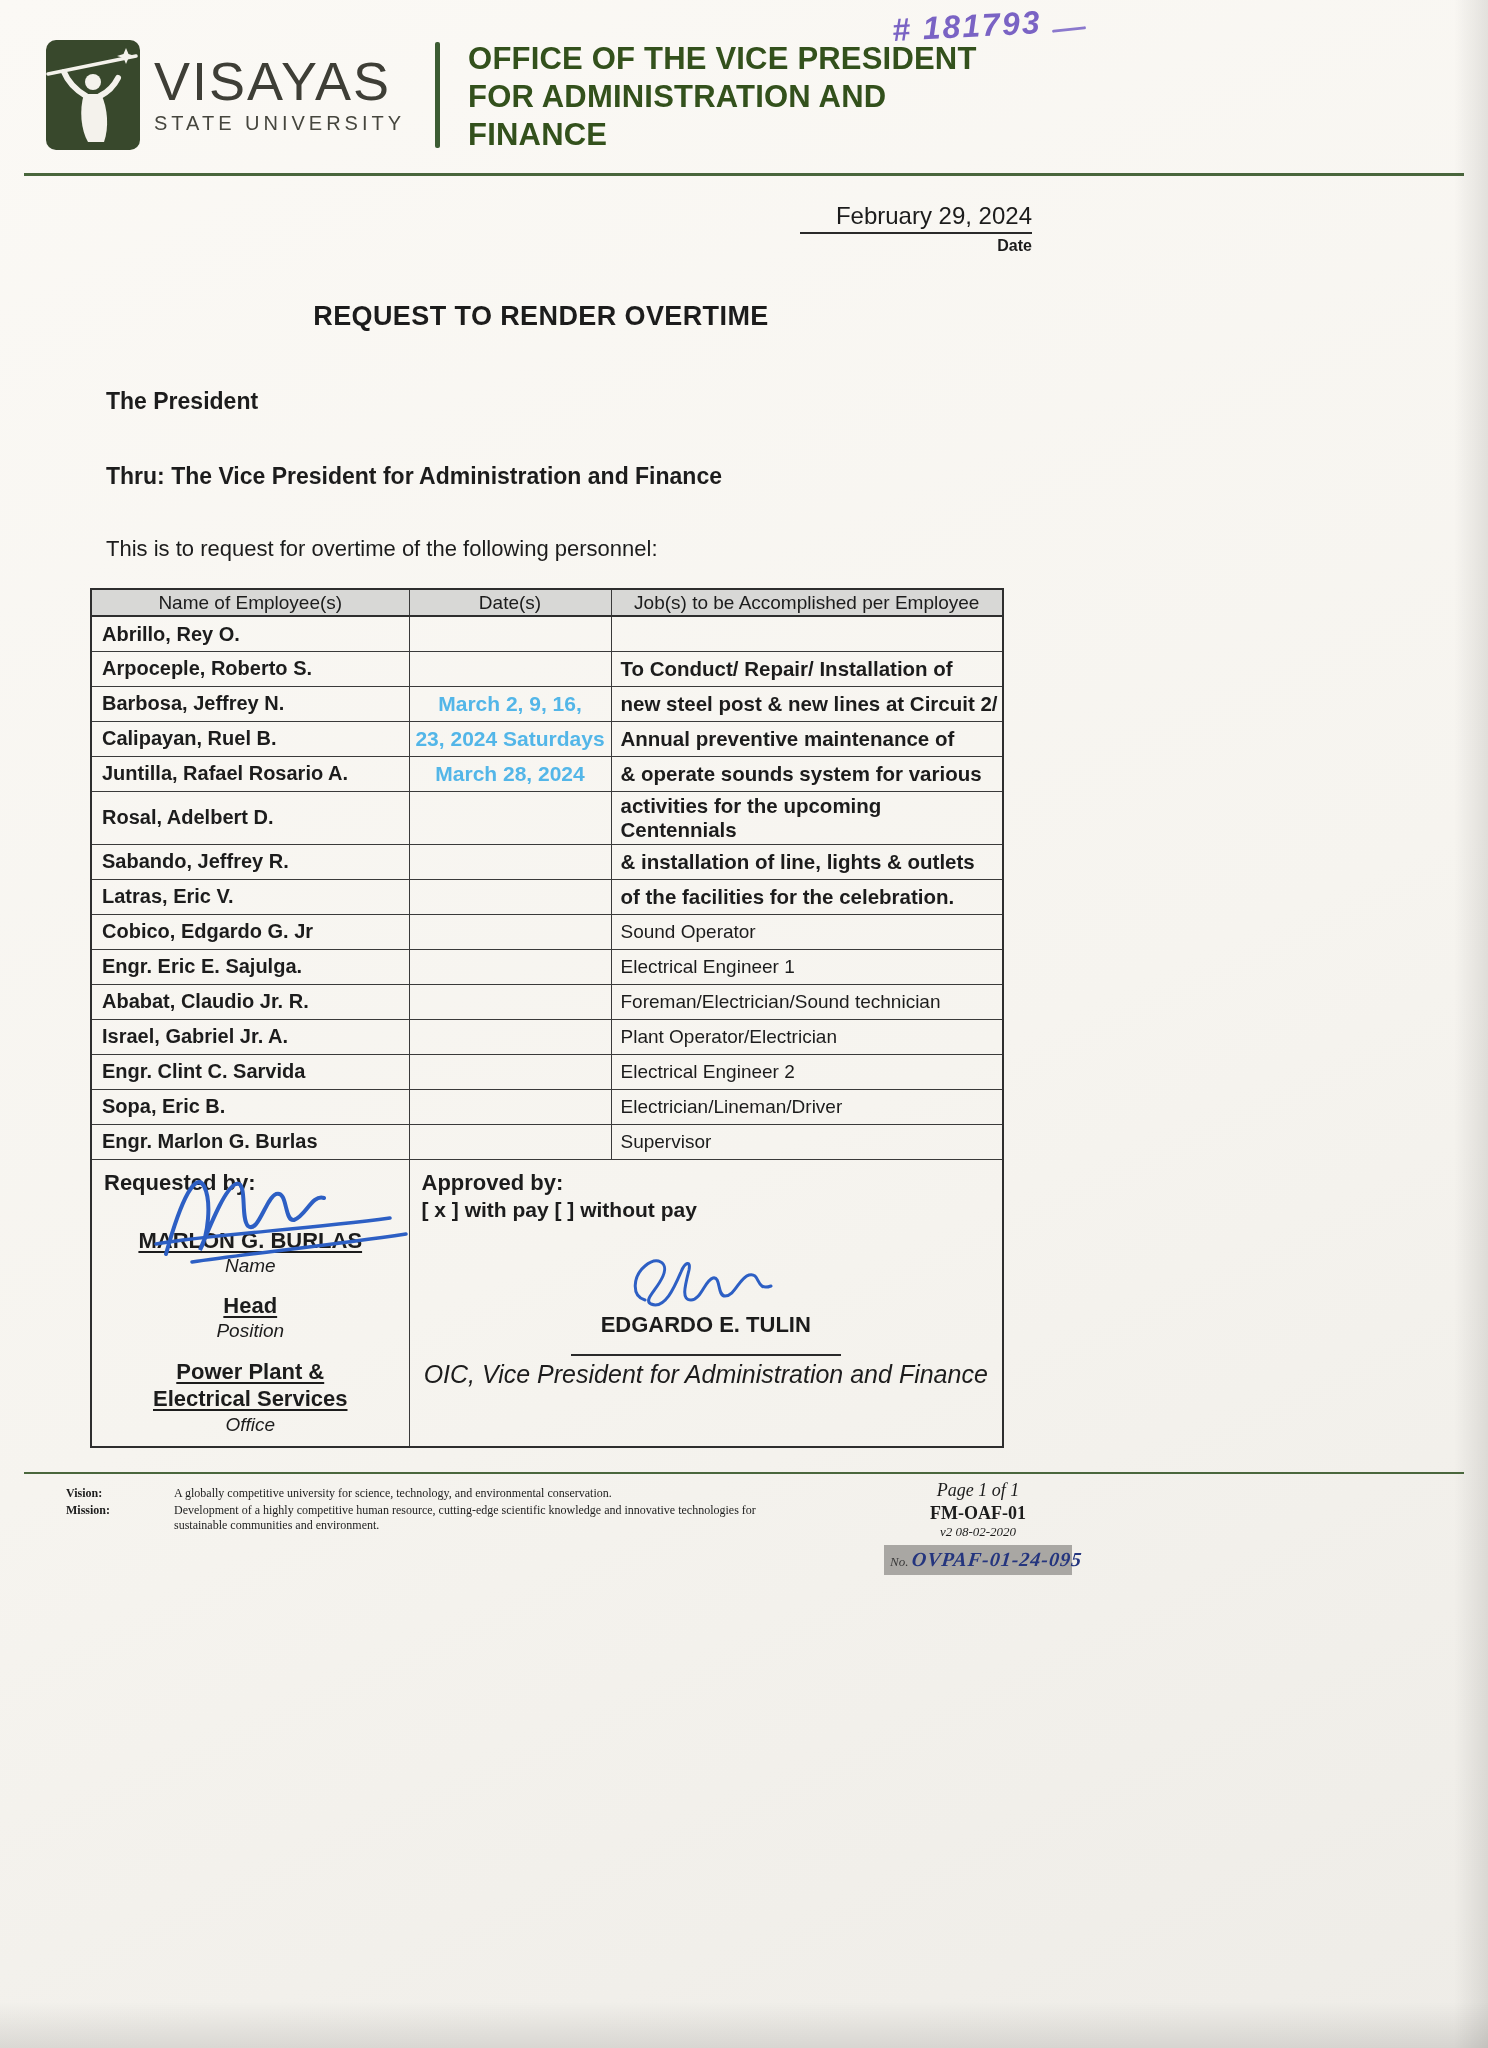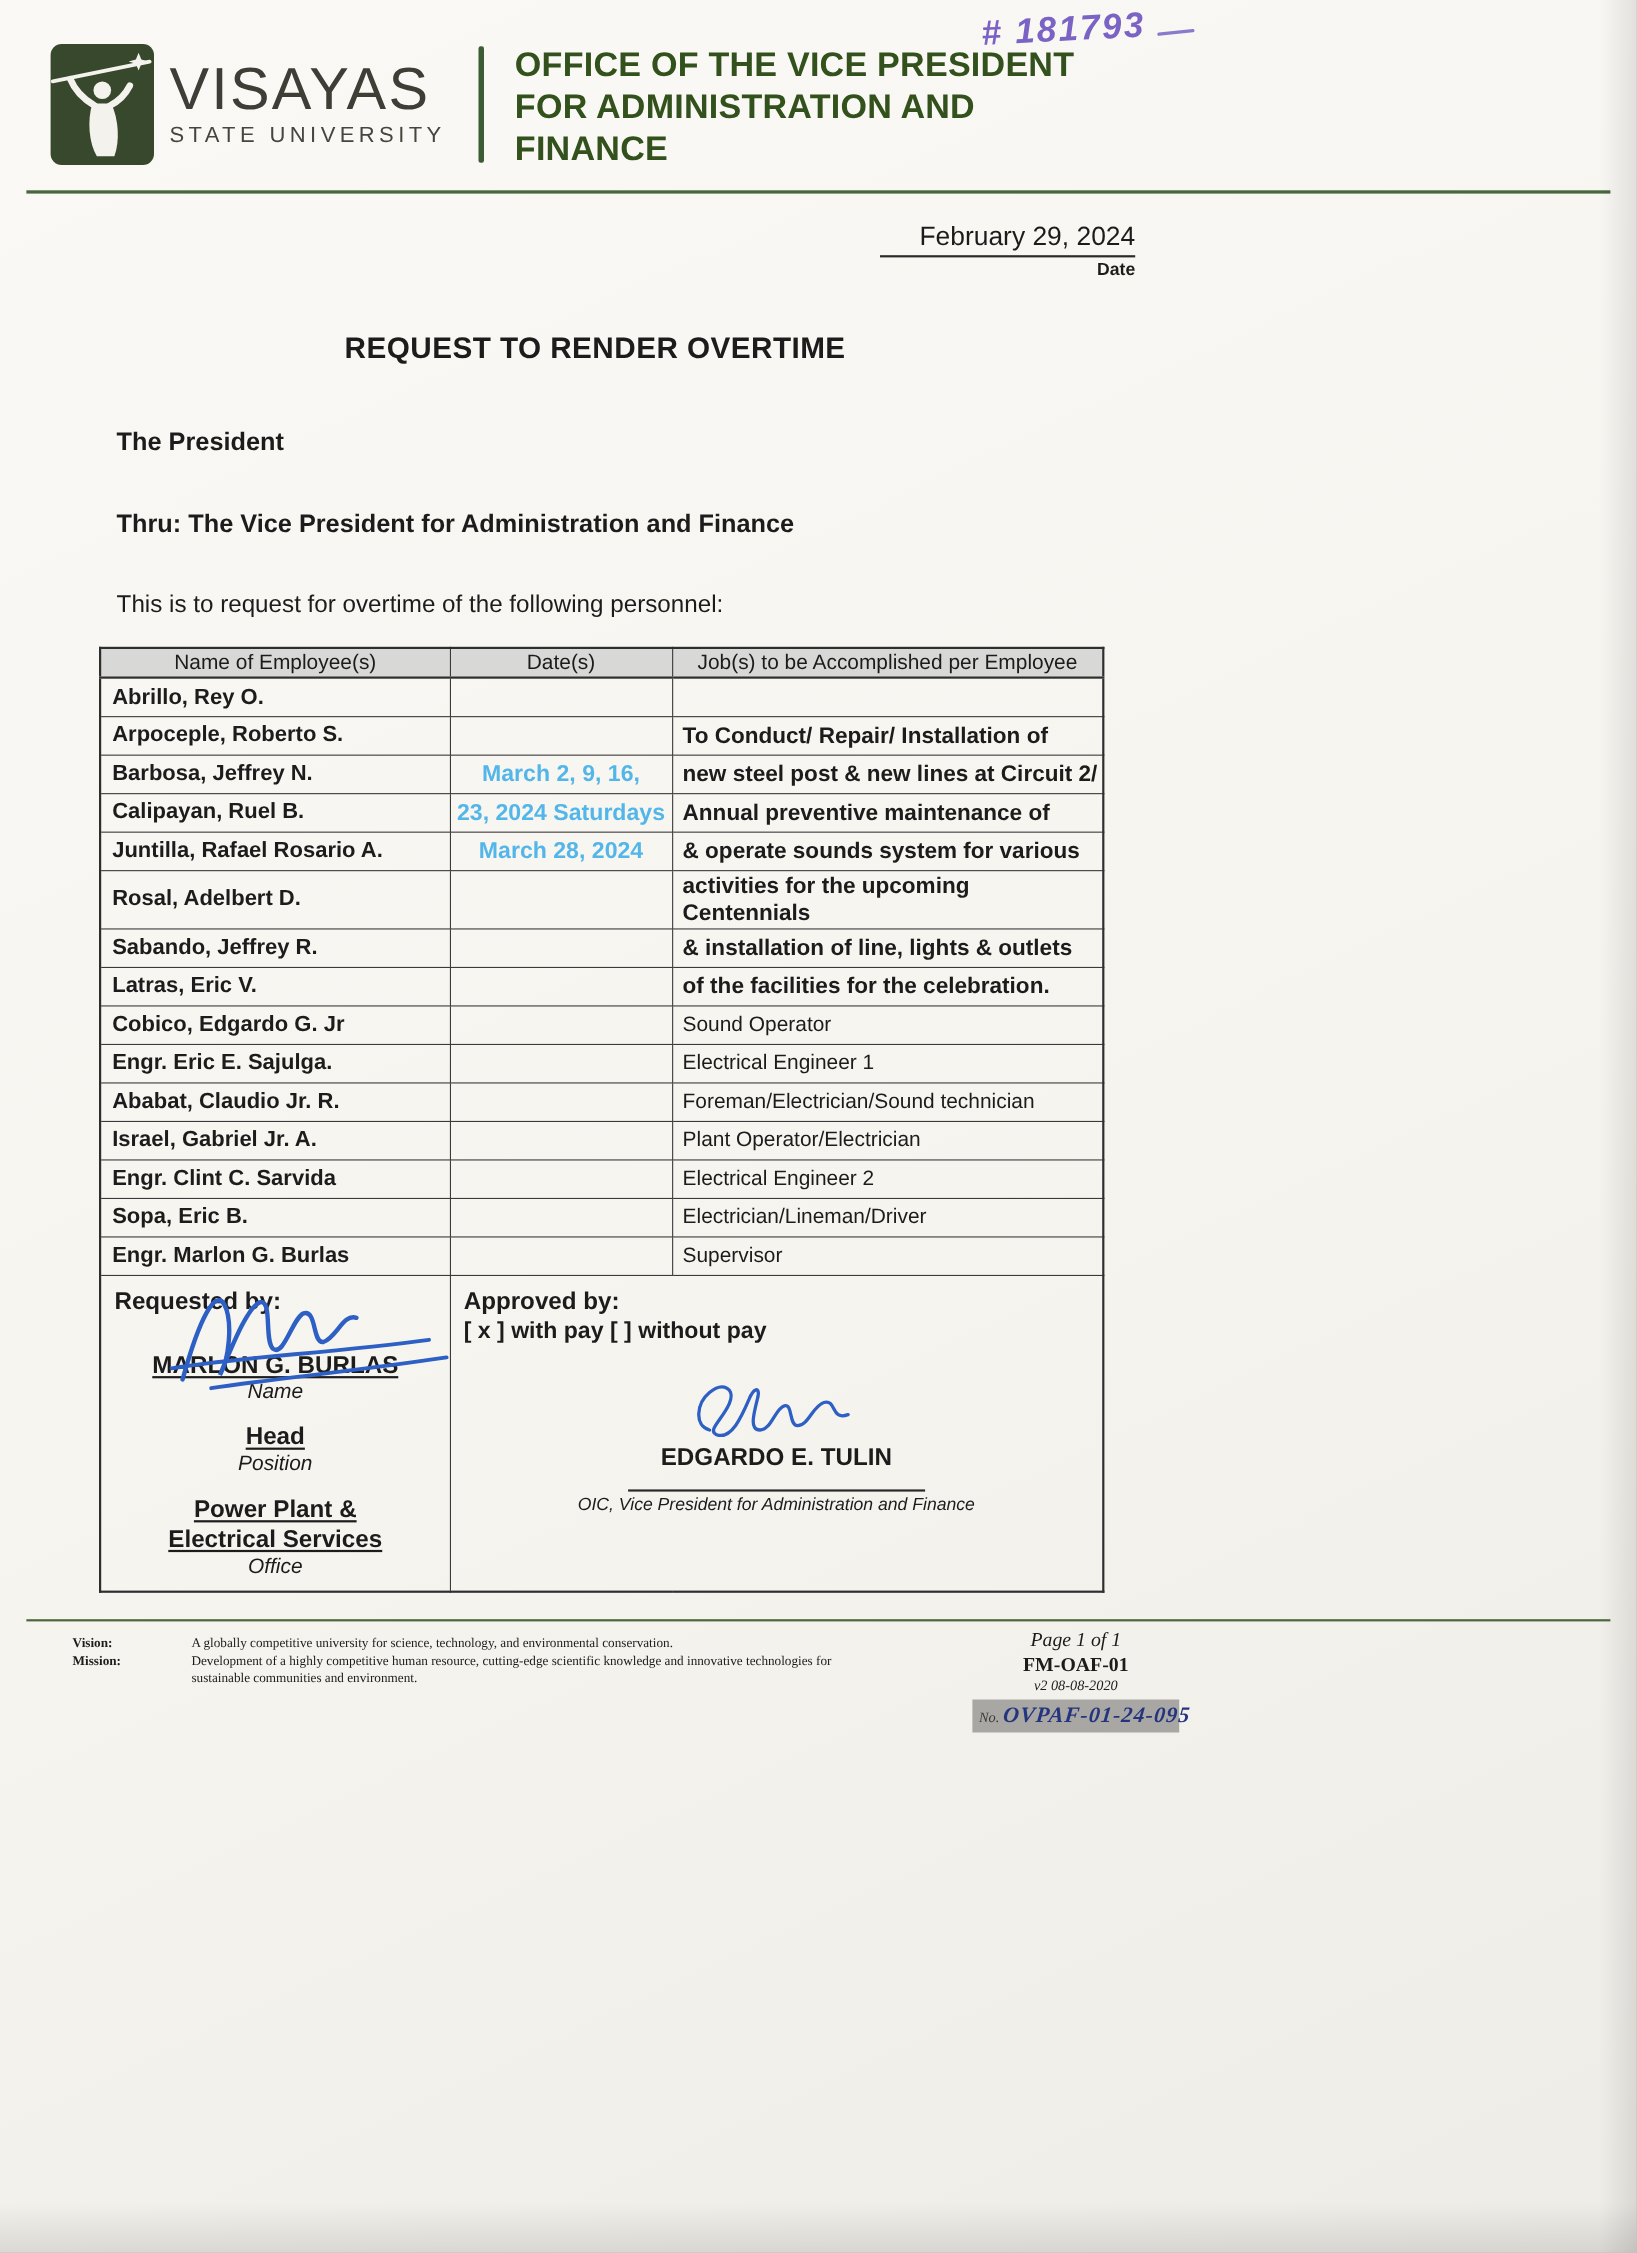--- a/index.html
+++ b/index.html
@@ -81,21 +81,21 @@
   .pay-line  { font-size:21px; font-weight:bold; margin-top:2px; }
   .sig-stack { text-align:center; margin-top:32px; }
   .u-name  { font-size:22px; font-weight:bold; text-decoration:underline; text-underline-offset:3px; }
   .cap-it  { font-size:19px; font-style:italic; margin-top:1px; }
   .gap-sm  { height:16px; }
   .office-lines { display:inline-block; max-width:250px; line-height:1.25; }
   .sig-marlon { position:absolute; top:-4px; left:58px; width:268px; height:124px; }
   .approve-stack { text-align:center; margin-top:26px; }
   .sig-edgardo { width:170px; height:70px; display:block; margin:0 auto -6px auto; }
   .appr-name { display:inline-block; font-size:22px; font-weight:bold; padding:0 30px 16px 30px; border-bottom:2px solid #2a2a2a; }
-  .appr-title { font-size:16px; font-style:italic; margin-top:4px; }
+  .appr-title { font-size:25px; font-style:italic; margin-top:4px; }
 
   
   .footer-wrap { position:absolute; left:0; top:1472px; width:100%; }
   .footer-rule { height:2px; background:#4a673d; margin:0 24px; }
   .fm { display:grid; grid-template-columns:108px 606px; row-gap:2px;
         font-family:"Liberation Serif", serif; font-size:12px; padding:12px 0 0 66px; }
   .fm-label { font-weight:bold; }
   .fcodes { position:absolute; left:884px; top:8px; width:188px; text-align:center;
             font-family:"Liberation Serif", serif; }
   .page-note { font-style:italic; font-size:18px; }
@@ -277,21 +277,21 @@
     <div class="footer-rule"></div>
     <div class="fm">
       <span class="fm-label">Vision:</span>
       <span class="fm-text">A globally competitive university for science, technology, and environmental conservation.</span>
       <span class="fm-label">Mission:</span>
       <span class="fm-text">Development of a highly competitive human resource, cutting-edge scientific knowledge and innovative technologies for sustainable communities and environment.</span>
     </div>
     <div class="fcodes">
       <div class="page-note">Page 1 of 1</div>
       <div class="form-code">FM-OAF-01</div>
-      <div class="form-ver">v2 08-08-2020</div>
+      <div class="form-ver">v2 08-02-2020</div>
       <div class="ctrl-box">
         <span class="ctrl-label">No.</span>
         <span class="ctrl-no">OVPAF-01-24-095</span>
       </div>
     </div>
   </div>
 
 </div>
 
 </body></html>

